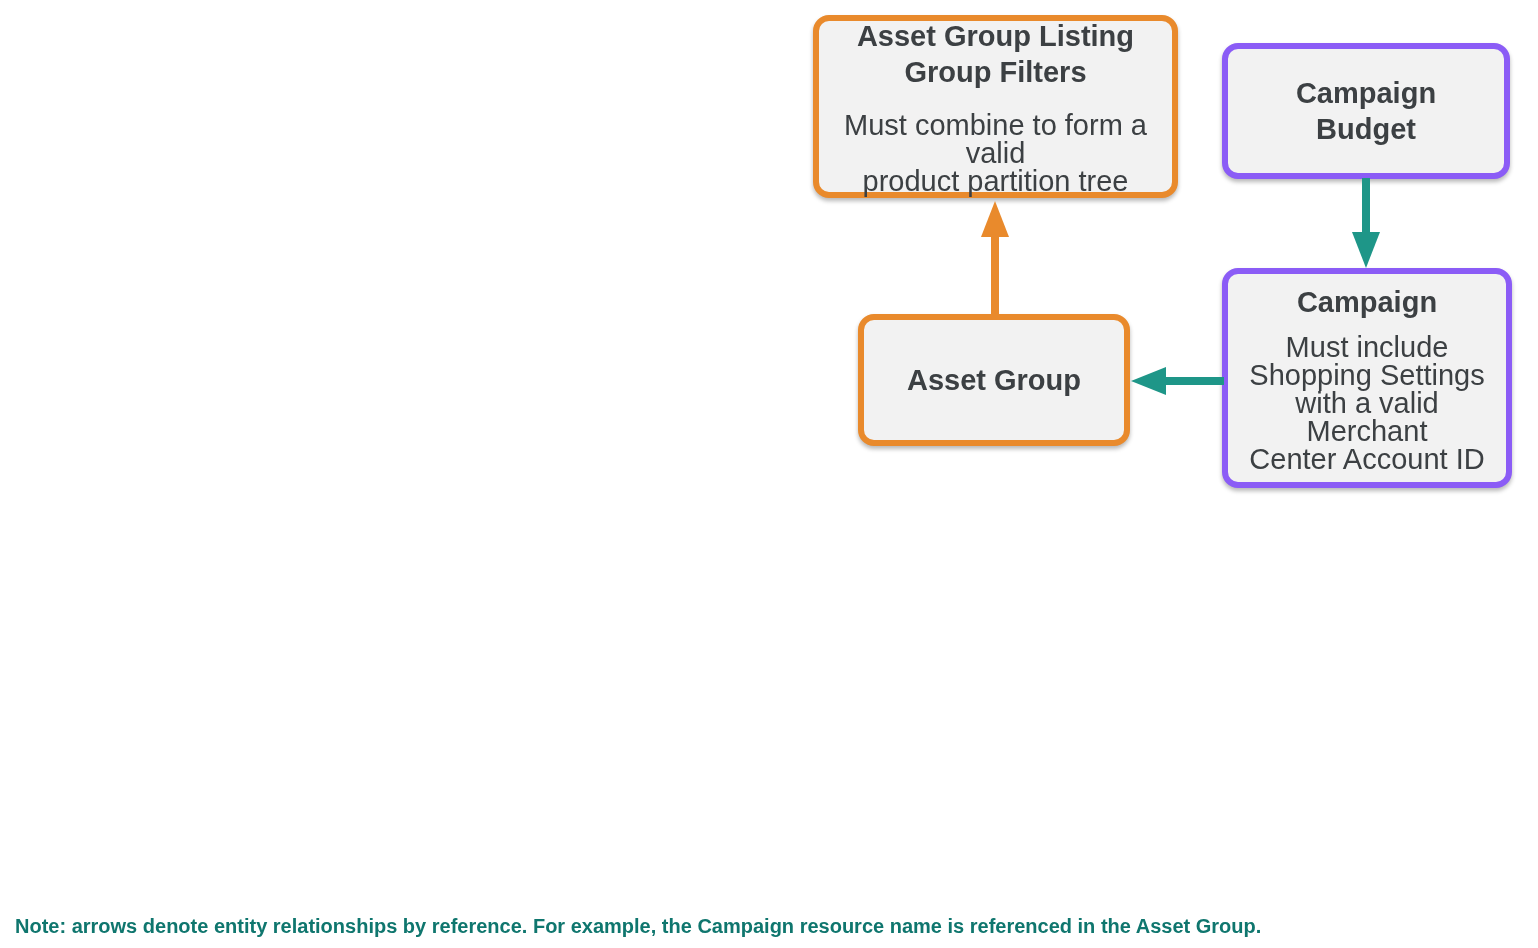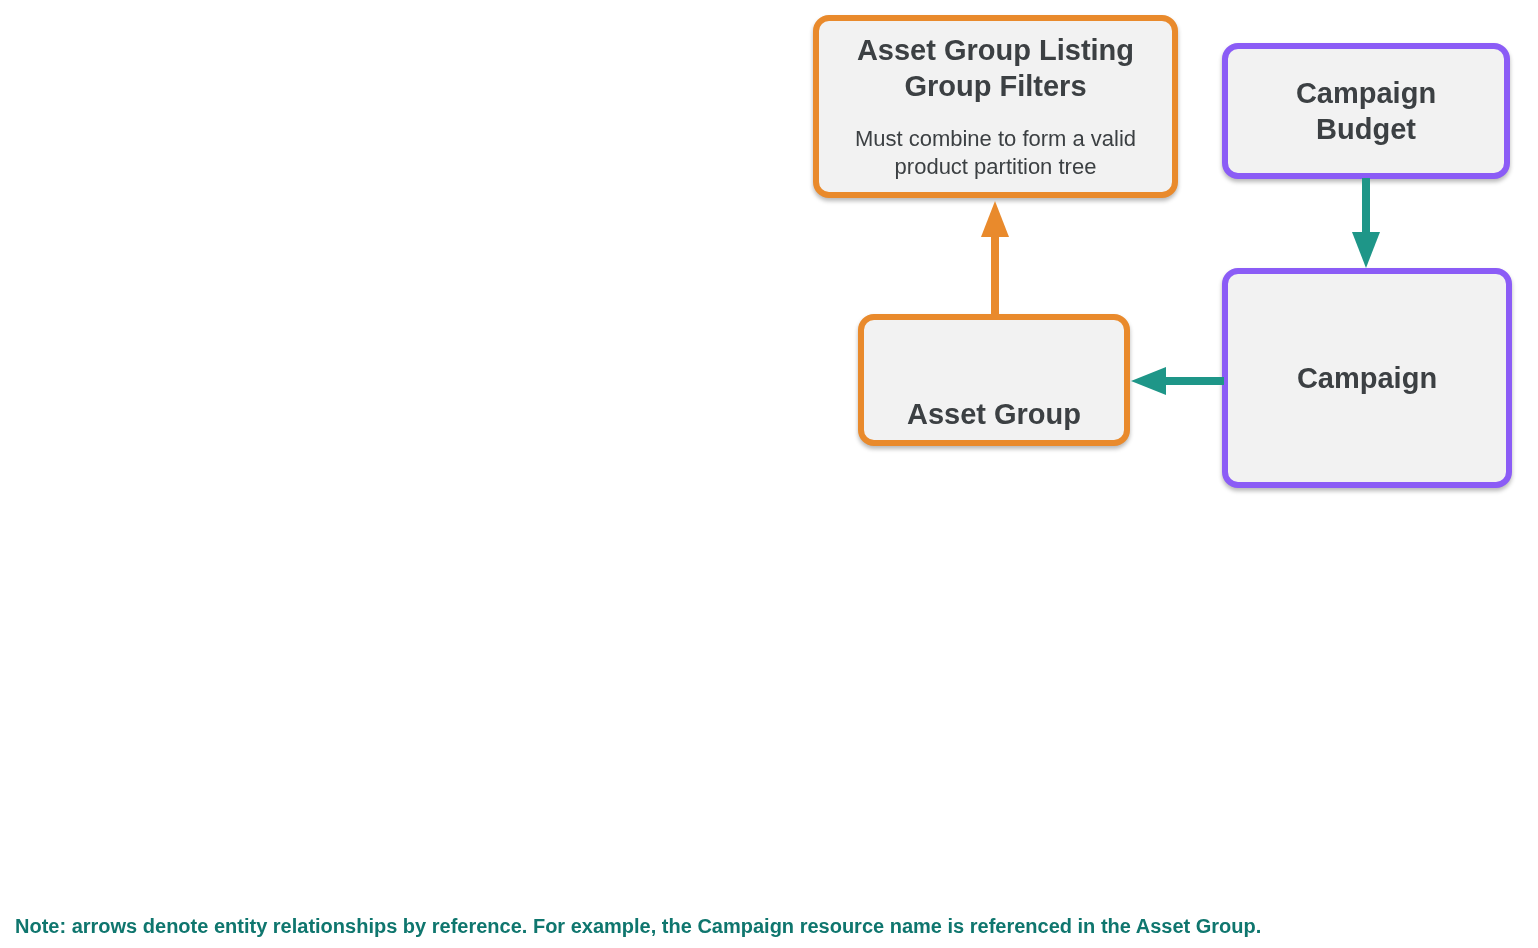--- a/index.html
+++ b/index.html
@@ -32,29 +32,29 @@
   .node.orange { border: 6px solid #E98A2C; }
   .node.teal   { border: 6px solid #8b5cf6; }
   .node-title {
     font-weight: bold;
     font-size: 29px;
     line-height: 36px;
     color: #3C4043;
     white-space: pre-line;
   }
   .node-subtitle {
-    font-size: 22px;
+    font-size: 29px;
     line-height: 28px;
     color: #3C4043;
     white-space: pre-line;
     margin-top: 13px;
   }
   #node-listing-filters { left: 813px; top: 15px;  width: 365px; height: 183px; gap: 8px; }
   #node-campaign-budget { left: 1222px; top: 43px; width: 288px; height: 136px; }
-  #node-asset-group     { left: 858px; top: 314px; width: 272px; height: 132px; justify-content: flex-end; }
+  #node-asset-group     { left: 858px; top: 314px; width: 272px; height: 132px; }
   #node-campaign        { left: 1222px; top: 268px; width: 290px; height: 220px; }
 
   
   .shaft { position: absolute; }
   .shaft.orange { background: #E98A2C; }
   .shaft.teal   { background: #1E9688; }
   .head { position: absolute; width: 0; height: 0; }
 
   
   #arrow-up-shaft { left: 991px; top: 232px; width: 8px; height: 84px; }
@@ -109,20 +109,24 @@
     <div class="node-title">Campaign
 Budget</div>
   </div>
 
   <div class="node orange" id="node-asset-group">
     <div class="node-title">Asset Group</div>
   </div>
 
   <div class="node teal" id="node-campaign">
     <div class="node-title">Campaign</div>
+    <div class="node-subtitle">Must include
+Shopping Settings
+with a valid Merchant
+Center Account ID</div>
   </div>
 
   <div class="shaft orange" id="arrow-up-shaft"></div>
   <div class="head" id="arrow-up-head"></div>
 
   <div class="shaft teal" id="arrow-down-shaft"></div>
   <div class="head" id="arrow-down-head"></div>
 
   <div class="shaft teal" id="arrow-left-shaft"></div>
   <div class="head" id="arrow-left-head"></div>

